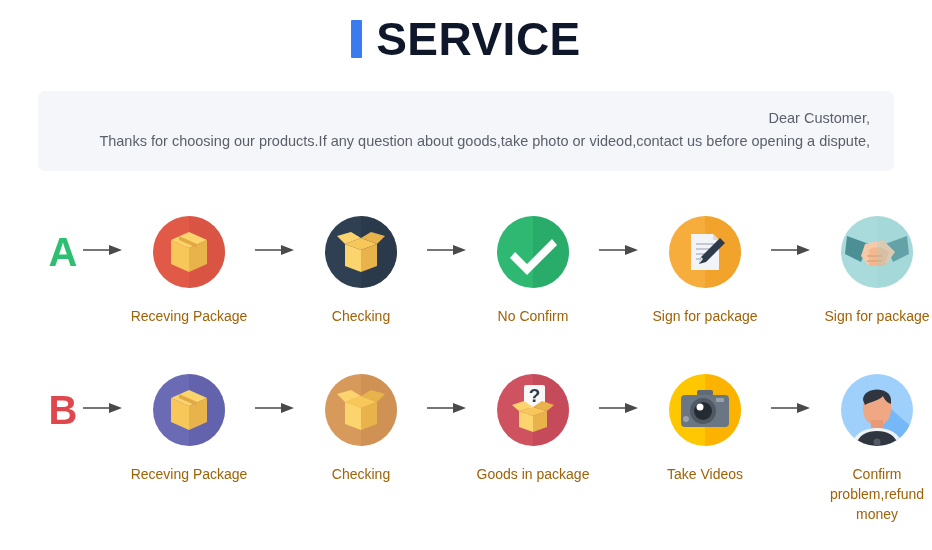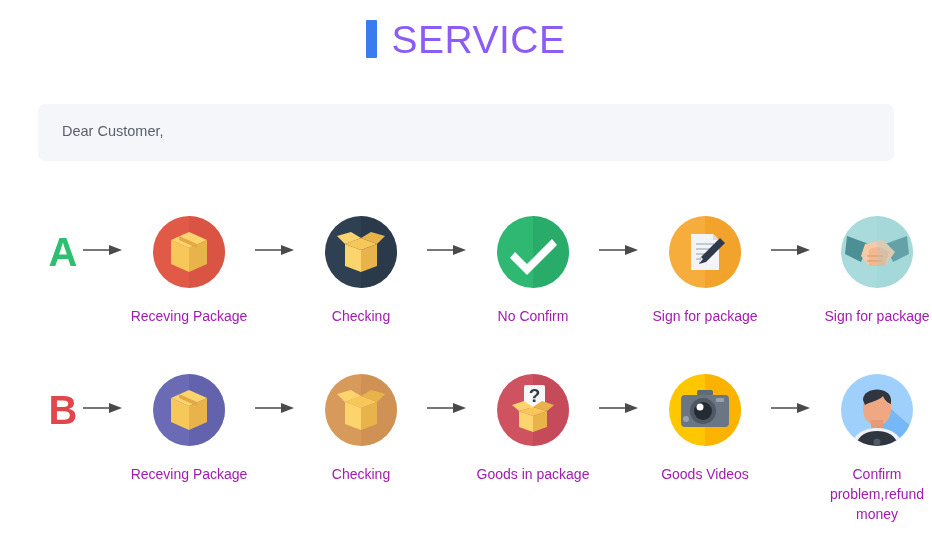--- a/index.html
+++ b/index.html
@@ -27,37 +27,38 @@
     box-sizing: border-box;
   }
   .title-bar {
     width: 11px;
     height: 38px;
     background: #3b7bf0;
     border-radius: 1px;
     flex: none;
   }
   .title-text {
-    font-size: 39px;
-    font-weight: normal;
+    font-size: 46px;
+    font-weight: bold;
     letter-spacing: 0.5px;
-    color: #8b5cf6;
+    color: #0f172a;
     line-height: 1;
   }
 
   
   .notice {
     position: absolute;
     left: 38px;
-    top: 104px;
+    top: 91px;
     width: 856px;
     box-sizing: border-box;
     background: #f5f6fa;
     border-radius: 7px;
     padding: 16px 24px 18px 24px;
+    text-align: right;
   }
   .notice p {
     margin: 0;
     font-size: 14.5px;
     line-height: 23px;
     color: #5a5f6b;
   }
 
   
   .flow {
@@ -104,35 +105,36 @@
   .step-icon {
     width: 76px;
     height: 76px;
     position: relative;
   }
   .step-icon svg { display: block; width: 76px; height: 76px; }
   .step-label {
     margin-top: 16px;
     font-size: 14px;
     line-height: 20px;
-    color: #a21caf;
+    color: #a16207;
     text-align: center;
     width: 136px;
   }
 </style>
 </head>
 <body>
 
 <div class="title-row">
   <div class="title-bar" style="background: rgb(59, 123, 240);"></div>
   <div class="title-text">SERVICE</div>
 </div>
 
 <div class="notice" style="background: rgb(245, 246, 250);">
   <p>Dear Customer,</p>
+  <p>Thanks for choosing our products.If any question about goods,take photo or videod,contact us before opening a dispute,</p>
 </div>
 
 <div class="flow flow-a">
   <div class="row-letter" style="color: rgb(47, 191, 113);">A</div>
 
   <div class="arrow">
     <svg width="40" height="16" viewBox="0 0 40 16">
         <path d="M0 7.2 L26 7.2 L26 3 L39 8 L26 13 L26 8.8 L0 8.8 Z" fill="#4a4a4a"></path>
       </svg>
   </div>
@@ -317,21 +319,21 @@
         <path d="M38 2 A36 36 0 0 1 74 38 A36 36 0 0 1 38 74 Z" fill="#f9ac00" opacity="0.75"></path>
         <rect x="30" y="18" width="16" height="6" rx="2" fill="#616b78"></rect>
         <rect x="14" y="23" width="48" height="32" rx="4" fill="#6b7684"></rect>
         <rect x="49" y="26" width="8" height="4" rx="1" fill="#9aa3ad"></rect>
         <circle cx="19" cy="47" r="3" fill="#9aa3ad"></circle>
         <circle cx="36" cy="39" r="13" fill="#4f5863"></circle>
         <circle cx="36" cy="39" r="9" fill="#252b33"></circle>
         <circle cx="33" cy="35" r="3.5" fill="#ffffff"></circle>
       </svg>
     </div>
-    <div class="step-label">Goods Videos</div>
+    <div class="step-label">Take Videos</div>
   </div>
 
   <div class="arrow">
     <svg width="40" height="16" viewBox="0 0 40 16">
         <path d="M0 7.2 L26 7.2 L26 3 L39 8 L26 13 L26 8.8 L0 8.8 Z" fill="#4a4a4a"></path>
       </svg>
   </div>
 
   <div class="step">
     <div class="step-icon">

